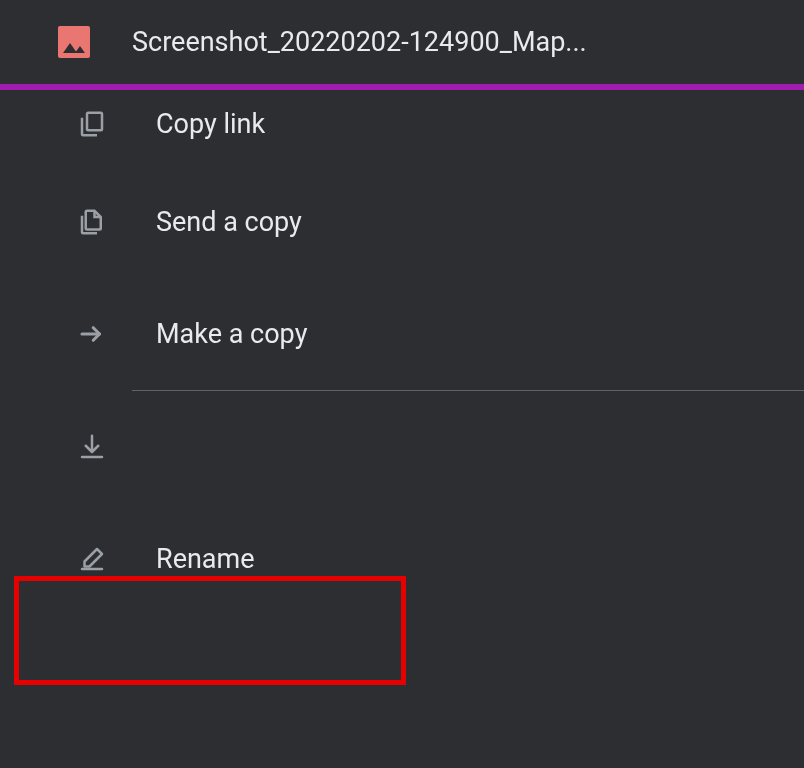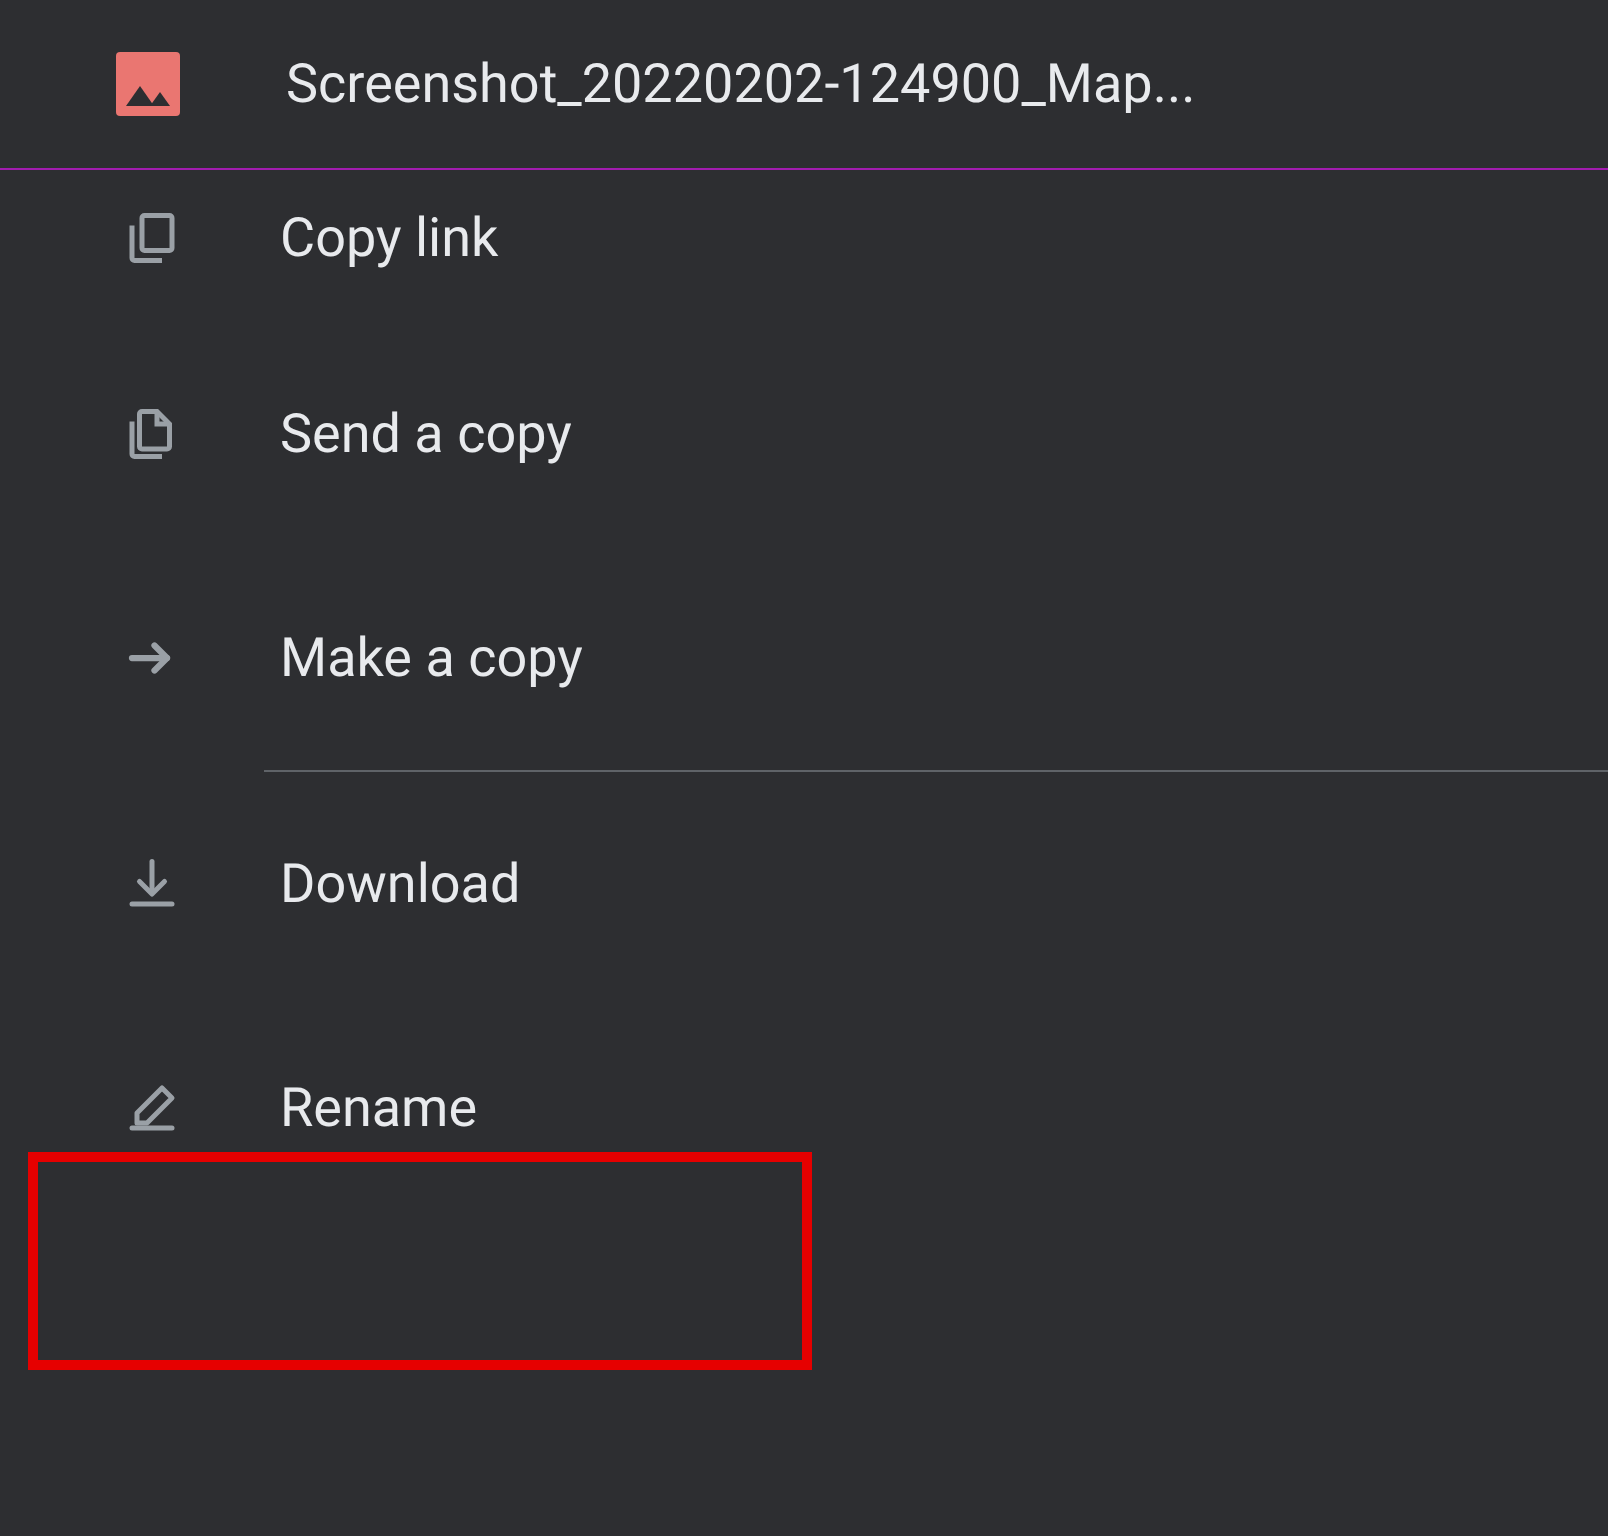--- a/index.html
+++ b/index.html
@@ -12,22 +12,21 @@
       height: 768px;
       background-color: #2d2e31;
       font-family: 'Google Sans', Roboto, Arial, sans-serif;
       color: #e8eaed;
       overflow: hidden;
     }
     .header {
       display: flex;
       align-items: center;
       padding: 26px 0 26px 58px;
-      border-bottom: 1px solid #a21caf;
-      gap: 11px;
+      border-bottom: 6px solid #a21caf;
     }
     .image-icon {
       width: 32px;
       height: 32px;
       background-color: #ea7671;
       border-radius: 2px;
       position: relative;
       margin-right: 42px;
       flex-shrink: 0;
     }
@@ -60,21 +59,21 @@
       white-space: nowrap;
       overflow: hidden;
       text-overflow: ellipsis;
     }
     .menu-list {
       padding-top: 0;
     }
     .menu-item {
       display: flex;
       align-items: center;
-      padding: 0 0 0 60px;
+      padding: 0 0 0 76px;
       height: 112px;
       cursor: pointer;
       position: relative;
     }
     .menu-item.first {
       height: 76px;
       align-items: flex-start;
       padding-top: 4px;
     }
     .menu-icon {
@@ -162,21 +161,20 @@
 
 
   <div class="menu-item">
     <div class="menu-icon">
       <svg viewBox="0 0 24 24" fill="none" stroke="currentColor" stroke-width="2" stroke-linecap="round" stroke-linejoin="round">
         <path d="M12 3v12"></path>
         <path d="M7 11l5 5 5-5"></path>
         <path d="M4 20h16"></path>
       </svg>
     </div>
-    <div class="menu-label">Download</div>
   </div>
 
   <div class="menu-item">
     <div class="menu-icon">
       <svg viewBox="0 0 24 24" fill="none" stroke="currentColor" stroke-width="2" stroke-linecap="round" stroke-linejoin="round">
         <path d="M4 20h16"></path>
         <path d="M16 4l4 4L10 18H6v-4L16 4z"></path>
       </svg>
     </div>
     <div class="menu-label">Rename</div>

